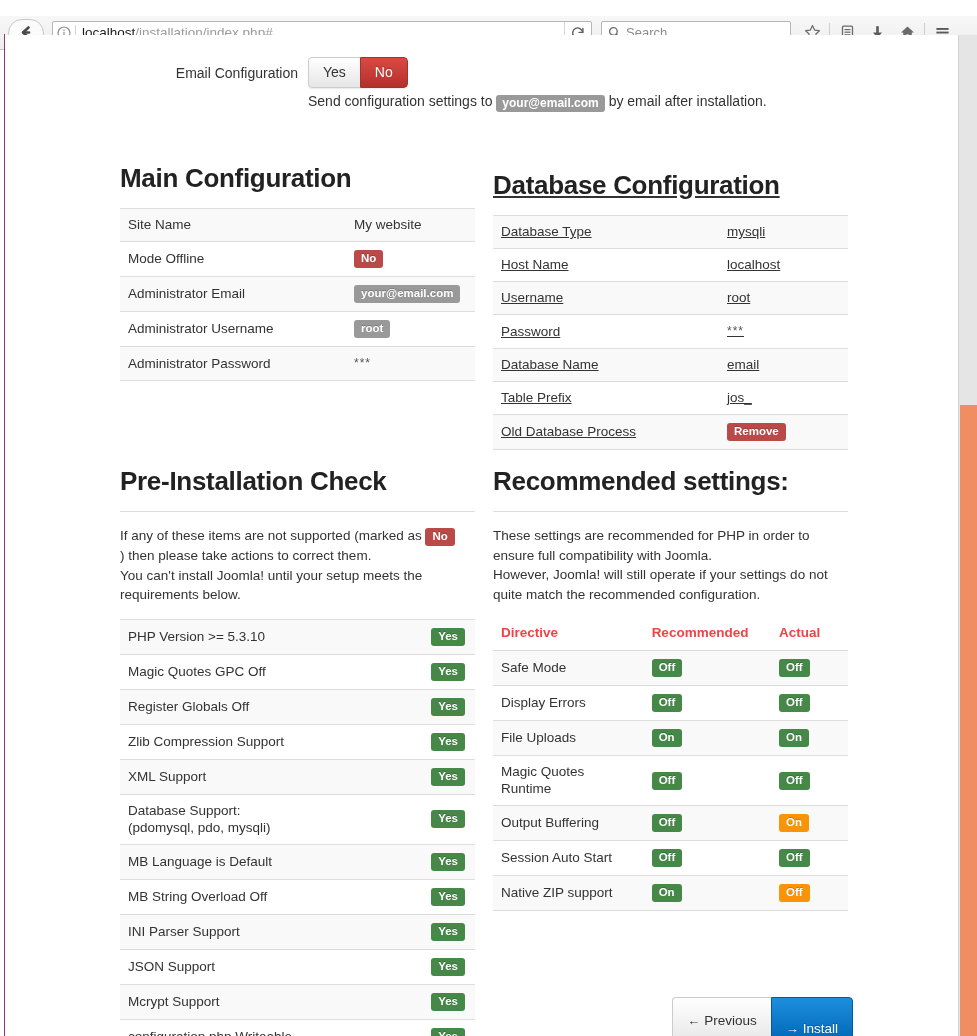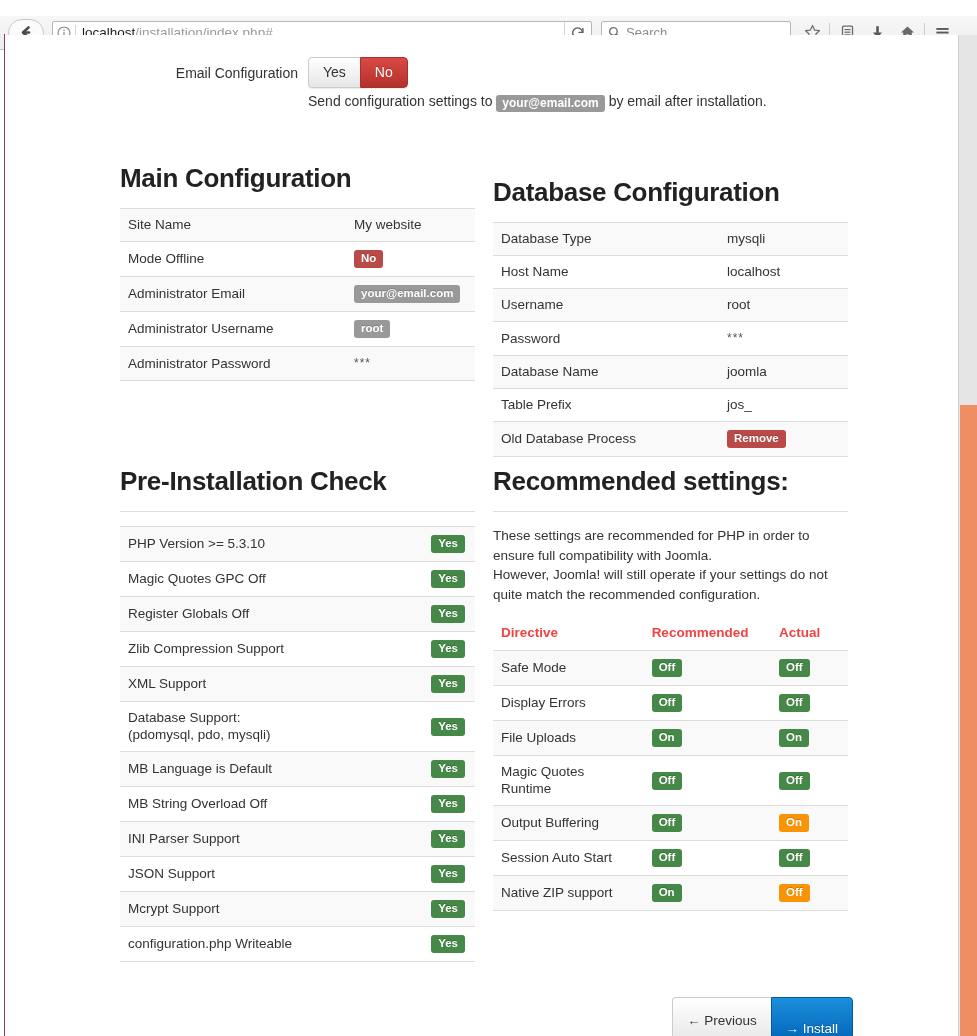--- a/index.html
+++ b/index.html
@@ -442,21 +442,21 @@
               <td class="v"><span class="lbl lbl-default">root</span></td>
             </tr>
             <tr class="zebra">
               <td class="k">Administrator Password</td>
               <td class="v"><span class="passmask">***</span></td>
             </tr>
           </tbody>
       </table>
     </div>
 
-    <div class="col col-right" style="top:139px;">
+    <div class="col col-right" style="top:132px;text-decoration:underline;">
       <h2 class="sect">Database Configuration</h2>
       <table class="tbl">
         <tbody>
             <tr class="zebra">
               <td class="k">Database Type</td>
               <td class="v">mysqli</td>
             </tr>
             <tr>
               <td class="k">Host Name</td>
               <td class="v">localhost</td>
@@ -464,37 +464,43 @@
             <tr class="zebra">
               <td class="k">Username</td>
               <td class="v">root</td>
             </tr>
             <tr>
               <td class="k">Password</td>
               <td class="v"><span class="passmask">***</span></td>
             </tr>
             <tr class="zebra">
               <td class="k">Database Name</td>
-              <td class="v">joomla</td>
+              <td class="v">email</td>
             </tr>
             <tr>
               <td class="k">Table Prefix</td>
               <td class="v">jos_</td>
             </tr>
             <tr class="zebra">
               <td class="k">Old Database Process</td>
               <td class="v"><span class="lbl lbl-important">Remove</span></td>
             </tr>
           </tbody>
       </table>
     </div>
 
     <div class="col col-left" style="top:428px;">
       <h2 class="sect">Pre-Installation Check</h2>
       <div class="hr"></div>
+      <p class="intro">
+        <span>If any of these items are not supported (marked as</span>
+        <span class="lbl lbl-important">No</span><br>
+        <span>) then please take actions to correct them.</span><br>
+        <span>You can't install Joomla! until your setup meets the requirements below.</span>
+      </p>
       <table class="tbl checks">
         <tbody>
             <tr class="zebra">
               <td class="k">PHP Version &gt;= 5.3.10</td>
               <td class="v"><span class="lbl lbl-success">Yes</span></td>
             </tr>
             <tr>
               <td class="k">Magic Quotes GPC Off</td>
               <td class="v"><span class="lbl lbl-success">Yes</span></td>
             </tr>

